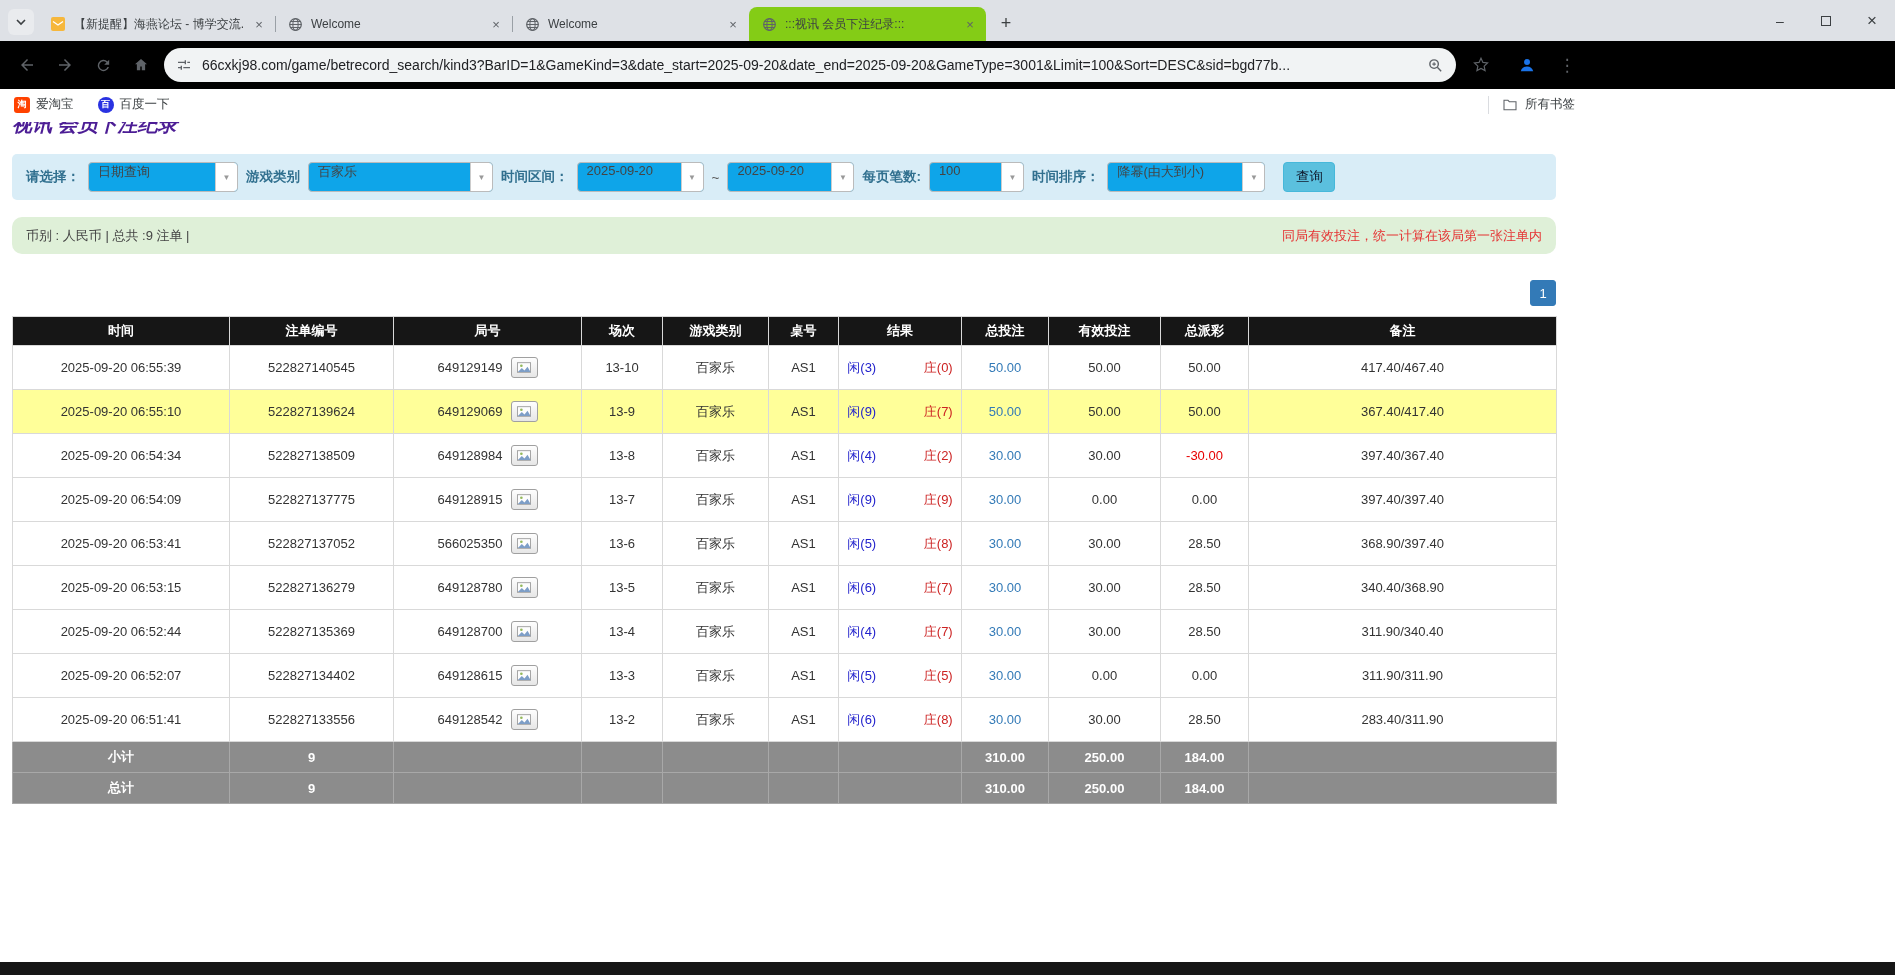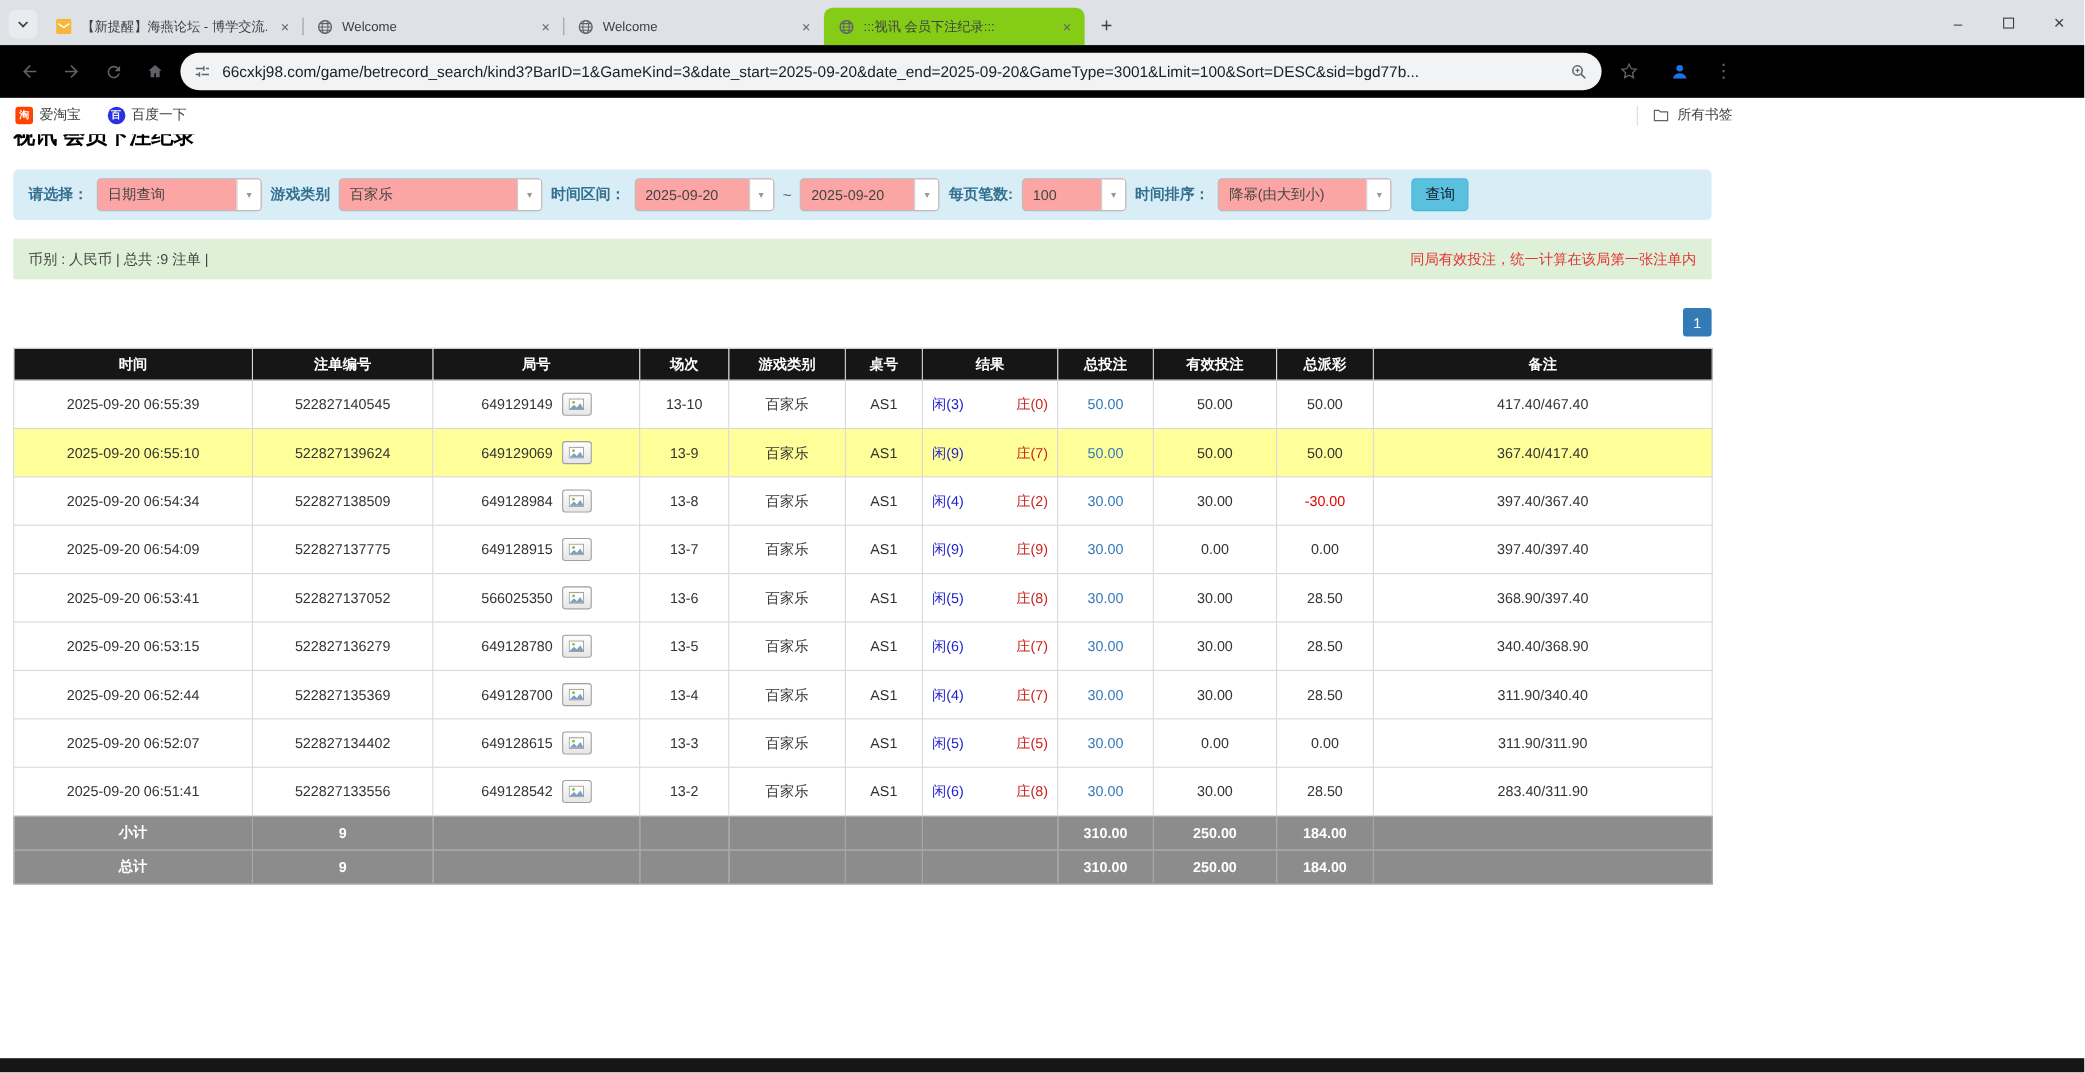--- a/index.html
+++ b/index.html
@@ -34,32 +34,32 @@
   .bm { display:flex; align-items:center; gap:6px; }
   .bm-ico { width:16px; height:16px; border-radius:3px; display:flex; align-items:center; justify-content:center; font-size:9px; color:#fff; font-weight:bold; }
   .bm-ico.taobao { background:#ff4200; border-radius:3px; }
   .bm-ico.baidu { background:#2932e1; border-radius:50%; }
   .bookmarks-right { position:absolute; left:1488px; display:flex; align-items:center; gap:7px; }
   .bm-divider { width:1px; height:18px; background:#dadce0; margin-right:6px; }
 
   
   .content { width:1544px; margin-left:12px; }
   .page-title-clip { height:14px; overflow:hidden; margin-top:2px; }
-  .page-title-clip h1 { font-size:20px; line-height:22px; font-weight:bold; color:#000000; margin-top:-9px; white-space:nowrap; }
+  .page-title-clip h1 { font-size:20px; line-height:22px; font-weight:bold; color:#4c1d95; margin-top:-9px; white-space:nowrap;font-style:italic; }
 
   .filterbar { margin-top:18px; background:#d9edf7; border-radius:5px; height:46px; display:flex; align-items:center; padding:0 14px; gap:8px; font-size:13.5px; }
   .flabel { color:#31708f; font-weight:bold; white-space:nowrap; }
-  .sel { background:#fca5a5; border:1px solid #bbb; border-radius:4px; height:30px; display:flex; align-items:center; overflow:hidden; }
+  .sel { background:#0ea5e9; border:1px solid #bbb; border-radius:4px; height:30px; display:flex; align-items:flex-start; overflow:hidden; }
   .sel .val { flex:1; padding:0 9px; font-size:13px; color:#444; white-space:nowrap; }
   .sel .arr { width:22px; height:100%; border-left:1px solid #ccc; display:flex; align-items:center; justify-content:center; color:#999; font-size:8px; background:#fff; }
   .w1{width:150px}.w2{width:185px}.w3{width:127px}.w4{width:127px}.w5{width:95px}.w6{width:158px}
   .tilde { color:#555; }
   .search-btn { margin-left:10px; width:52px; height:30px; background:#5bc0de; border:1px solid #46b8da; border-radius:4px; color:#0f172a; font-size:13.5px; display:flex; align-items:center; justify-content:center; }
 
-  .summarybar { margin-top:17px; background:#dff0d8; height:37px; display:flex; align-items:center; justify-content:space-between; padding:0 14px; border-radius:0; }
+  .summarybar { margin-top:17px; background:#dff0d8; height:37px; display:flex; align-items:center; justify-content:space-between; padding:0 14px; border-radius:10px; }
   .summary-left { font-size:13px; color:#444; }
   .summary-right { font-size:13px; color:#e53333; }
 
   .pagination { margin-top:26px; display:flex; justify-content:flex-end; }
   .page-btn { min-width:26px; height:26px; padding:0 7px; background:#337ab7; border:1px solid #337ab7; border-radius:3px; color:#fff; font-size:13px; display:flex; align-items:center; justify-content:center; }
 
   table.records { margin-top:10px; width:1544px; border-collapse:collapse; table-layout:fixed; font-size:13px; color:#333; }
   table.records th { background:#161616; color:#fff; height:29px; font-weight:bold; border:1px solid #d9d9d9; font-size:13px; }
   table.records td { border:1px solid #d9d9d9; height:44px; text-align:center; background:#fff; }
   tr.hl td { background:#ffff99; }

